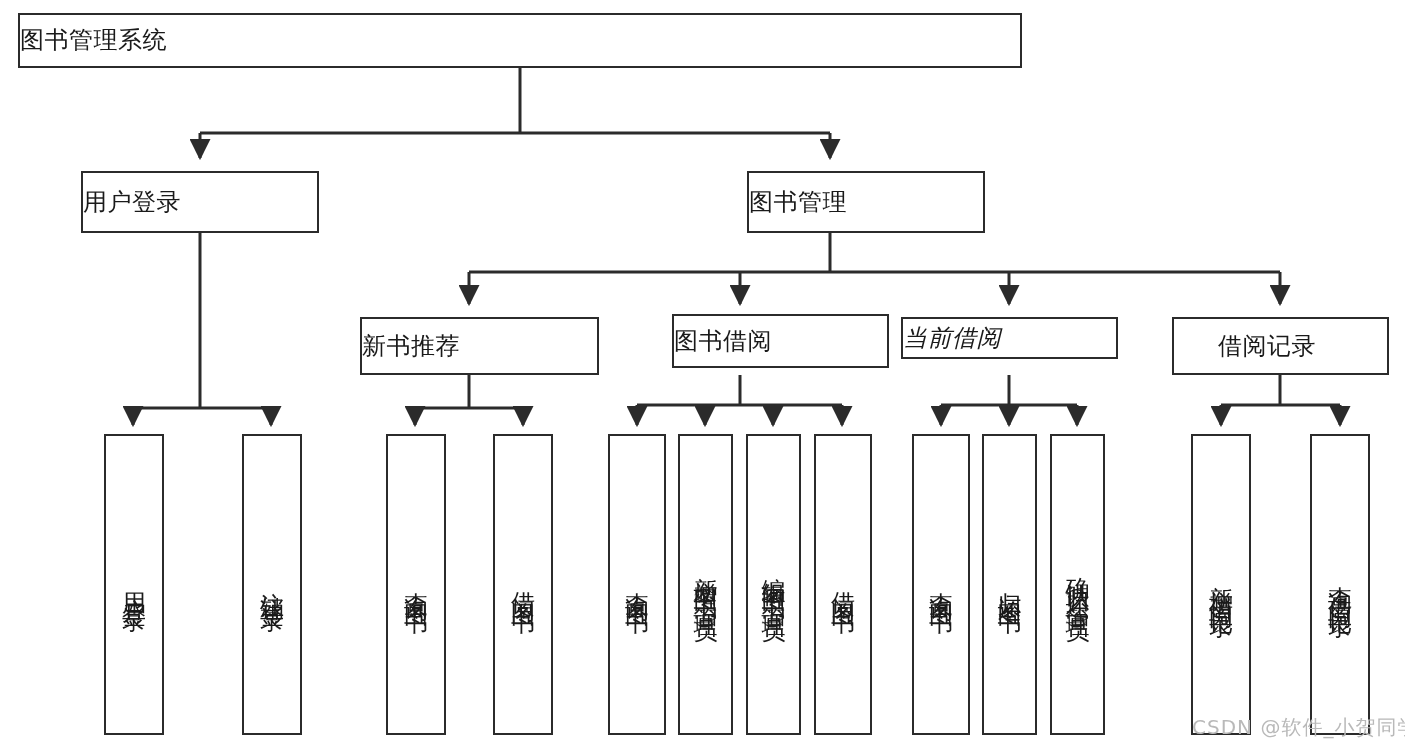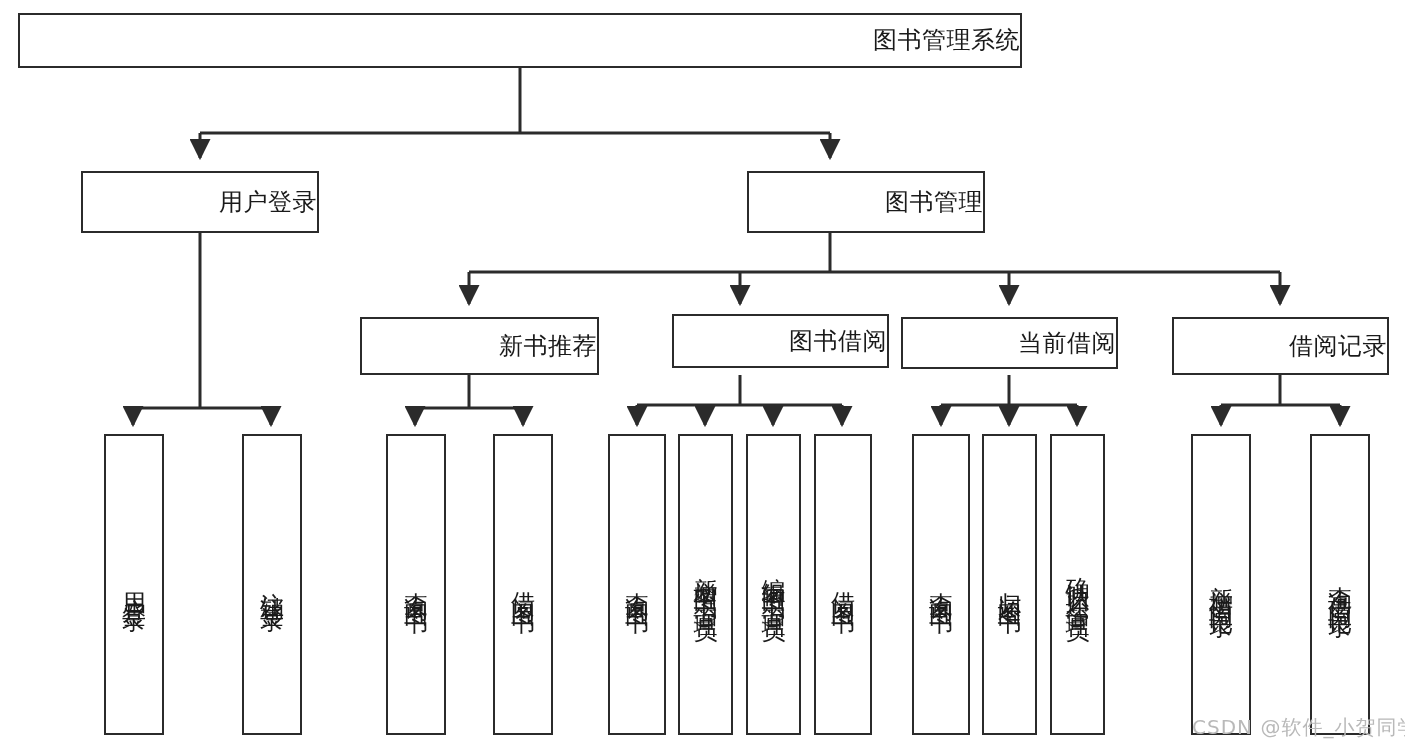--- a/index.html
+++ b/index.html
@@ -27,21 +27,21 @@
     height: 747px;
     pointer-events: none;
   }
   .node {
     position: absolute;
     box-sizing: border-box;
     background: #ffffff;
     border: 2px solid #2b2b2b;
     display: flex;
     align-items: center;
-    justify-content: flex-end;
+    justify-content: flex-start;
     overflow: hidden;
   }
   .node .label {
     color: #1a1a1a;
     line-height: 1.12;
     text-align: center;
     white-space: pre;
   }
   .node.horizontal .label {
     font-size: 24px;
@@ -133,24 +133,24 @@
   <div class="node horizontal" style="left:747px; top:171px; width:238px; height:62px;">
     <span class="label">图书管理</span>
   </div>
 
   <div class="node horizontal" style="left:360px; top:317px; width:239px; height:58px;">
     <span class="label">新书推荐</span>
   </div>
   <div class="node horizontal" style="left:632px; top:314px; width:217px; height:54px;margin-left:40px;">
     <span class="label">图书借阅</span>
   </div>
-  <div class="node horizontal" style="left:901px; top:317px; width:217px; height:52px;">
+  <div class="node horizontal" style="left:901px; top:317px; width:217px; height:42px;font-style:italic;">
     <span class="label">当前借阅</span>
   </div>
-  <div class="node horizontal" style="left:1172px; top:317px; width:217px; height:58px;">
+  <div class="node horizontal" style="left:1172px; top:317px; width:217px; height:58px;padding-left:44px;">
     <span class="label">借阅记录</span>
   </div>
 
   <div class="node vertical" style="left:104px; top:434px; width:60px; height:301px;">
     <span class="label">用户登录</span>
   </div>
   <div class="node vertical" style="left:242px; top:434px; width:60px; height:301px;">
     <span class="label">注销登录</span>
   </div>
 

